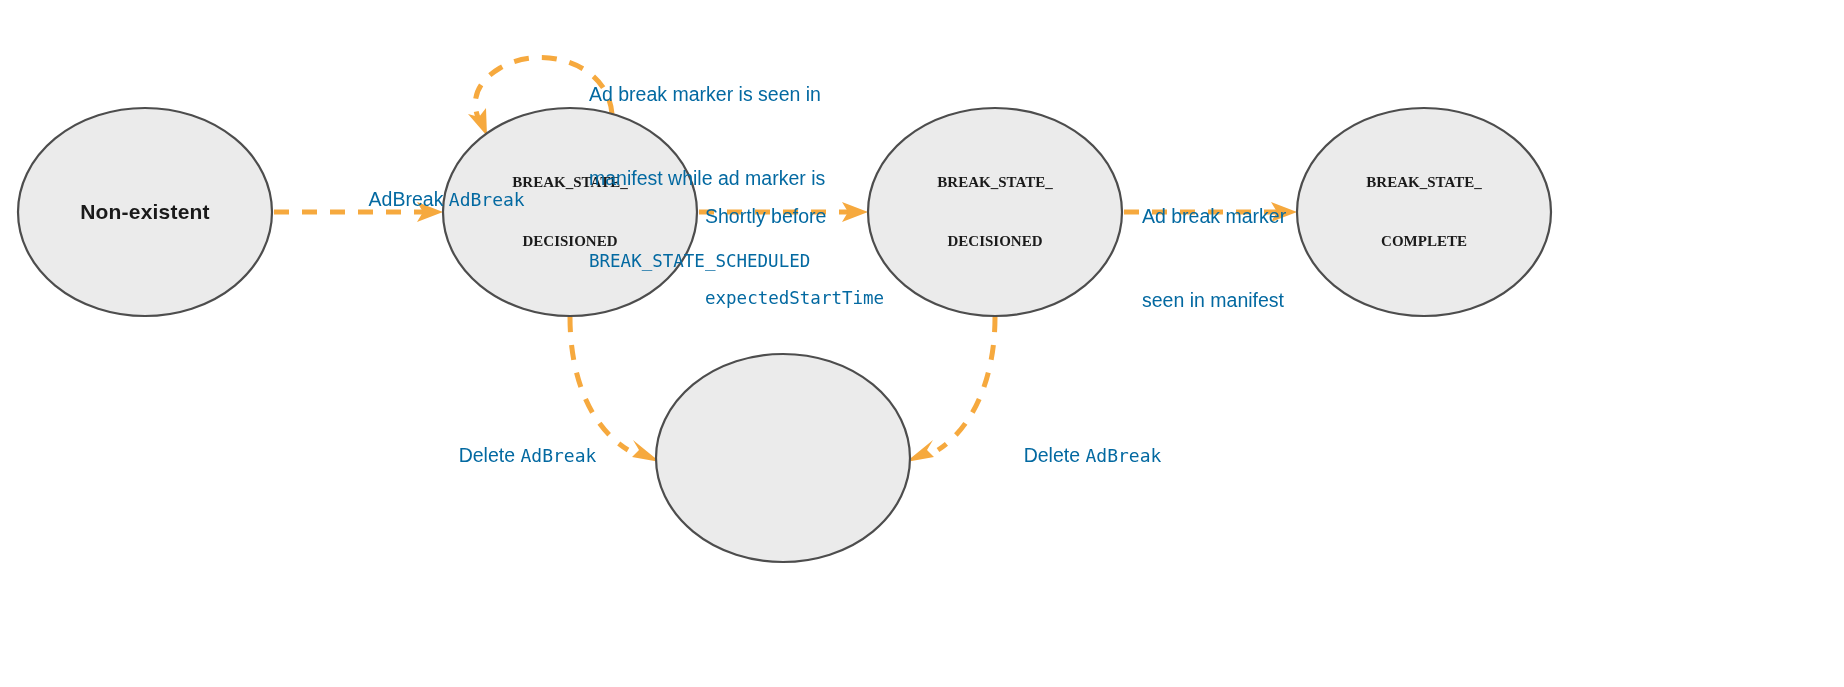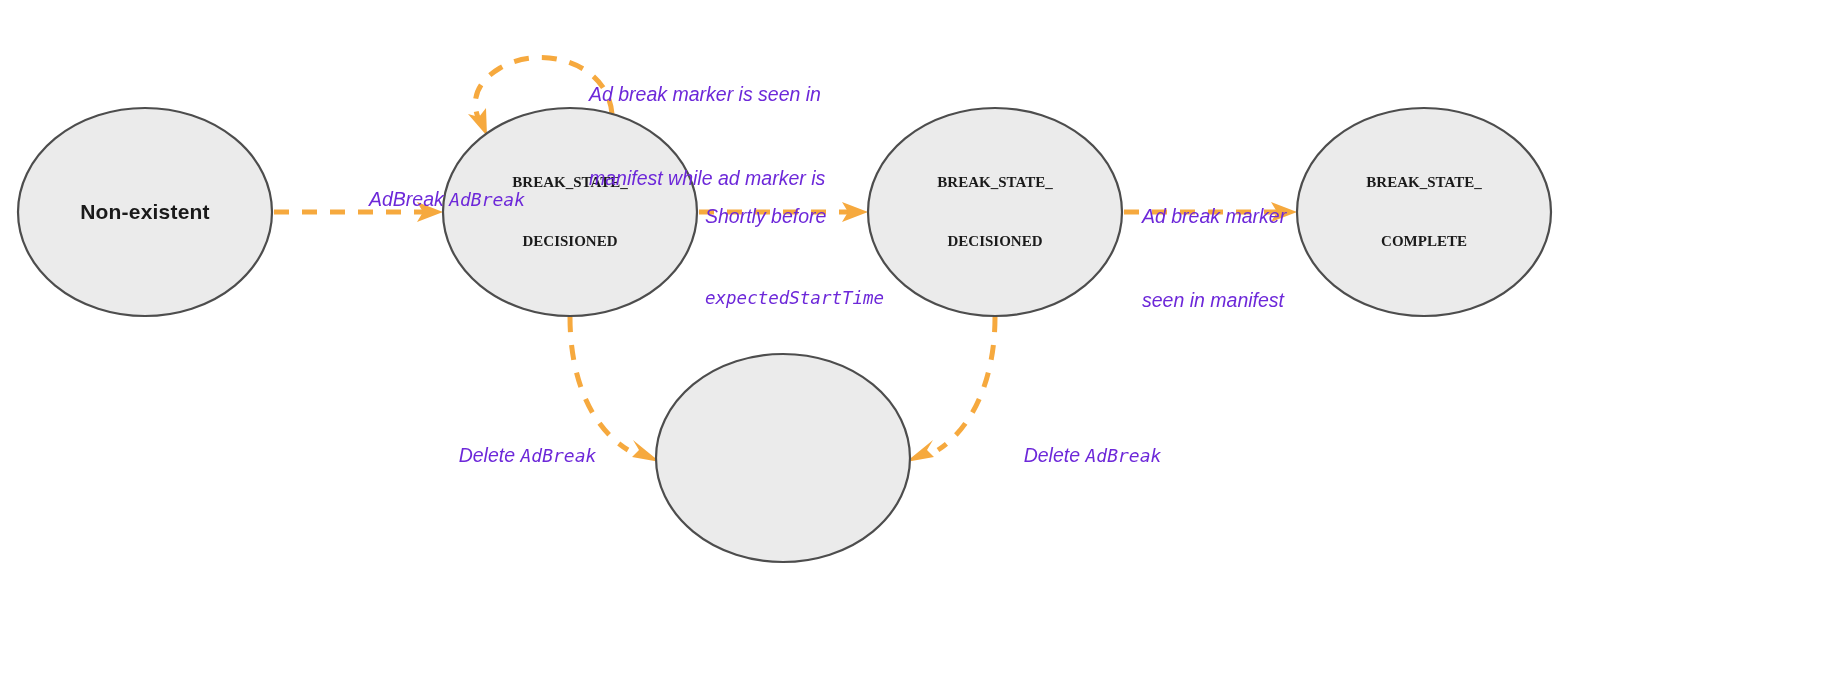--- a/index.html
+++ b/index.html
@@ -60,22 +60,21 @@
   }
   .node-label.mono {
     font-family: Liberation Serif, serif;
     font-size: 15px;
     letter-spacing: 0px;
   }
   .edge-label {
     font-family: "Liberation Sans", sans-serif;
     font-size: 19.5px;
     line-height: 1.45;
-    color: #6d28d9;
-    font-style: italic;
+    color: #0369a1;
   }
   .edge-label .code {
     font-family: "DejaVu Sans Mono", monospace;
     font-size: 18px;
   }
   .edge-label .mono-line {
     font-family: "DejaVu Sans Mono", monospace;
     font-size: 17.5px;
   }
   .el-left { text-align: left; }
@@ -144,20 +143,21 @@
   </div>
 
 
   <div class="lbl edge-label el-left" style="left:348px; top:157px;">
     <span>AdBreak </span><span class="code">AdBreak</span>
   </div>
 
   <div class="lbl edge-label el-left" style="left:589px; top:23px;">
     <div>Ad break marker is seen in</div>
     <div>manifest while ad marker is</div>
+    <div class="mono-line">BREAK_STATE_SCHEDULED</div>
   </div>
 
   <div class="lbl edge-label el-left" style="left:1142px; top:145px;">
     <div>Ad break marker</div>
     <div>seen in manifest</div>
   </div>
 
   <div class="lbl edge-label el-left" style="left:705px; top:145px;">
     <div>Shortly before</div>
     <div class="mono-line">expectedStartTime</div>

